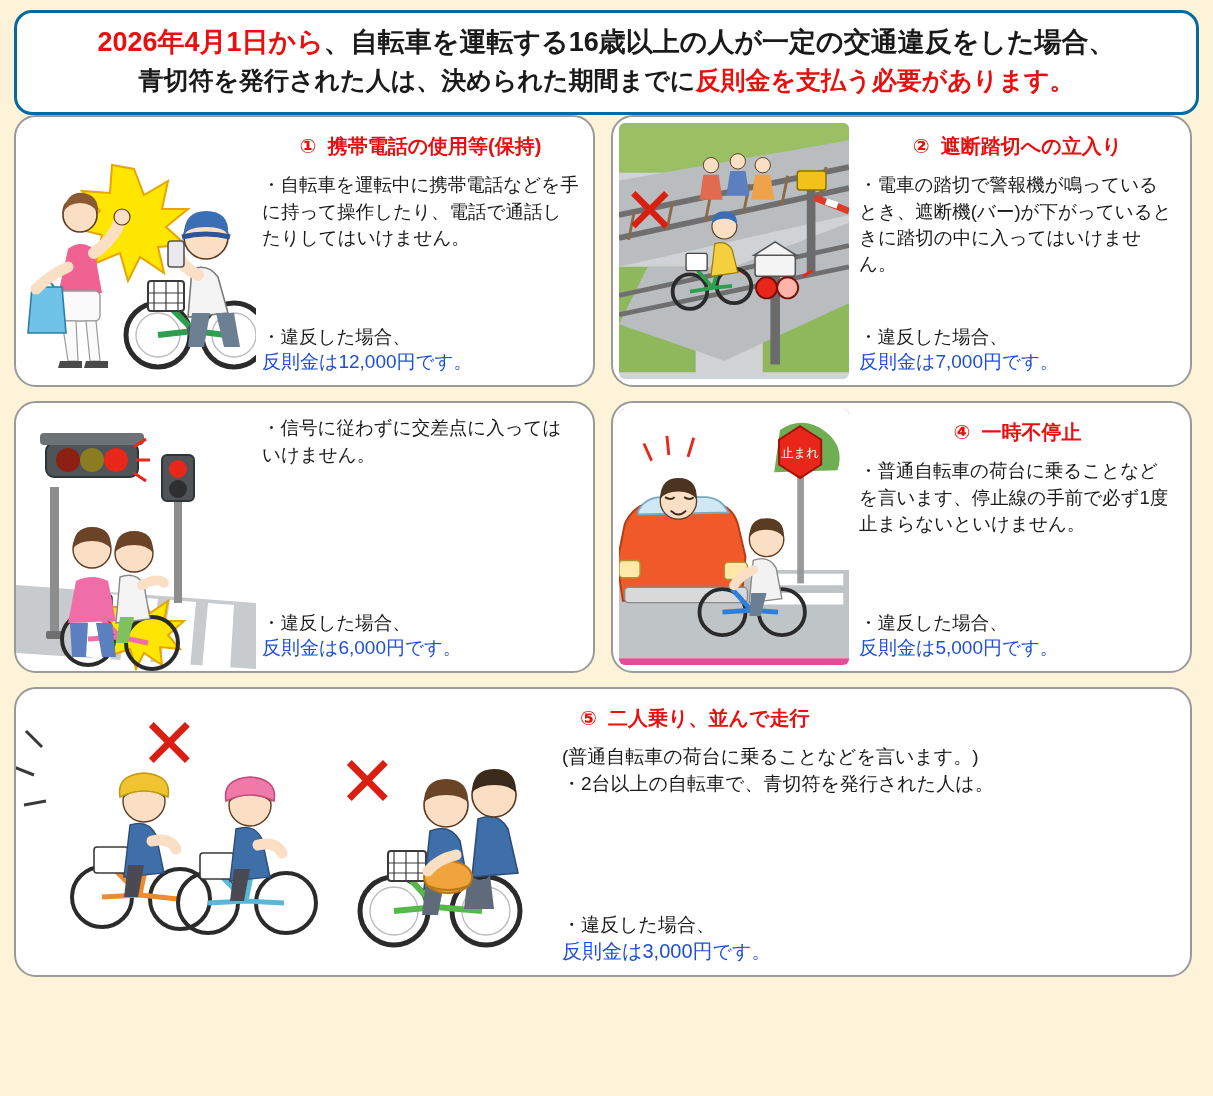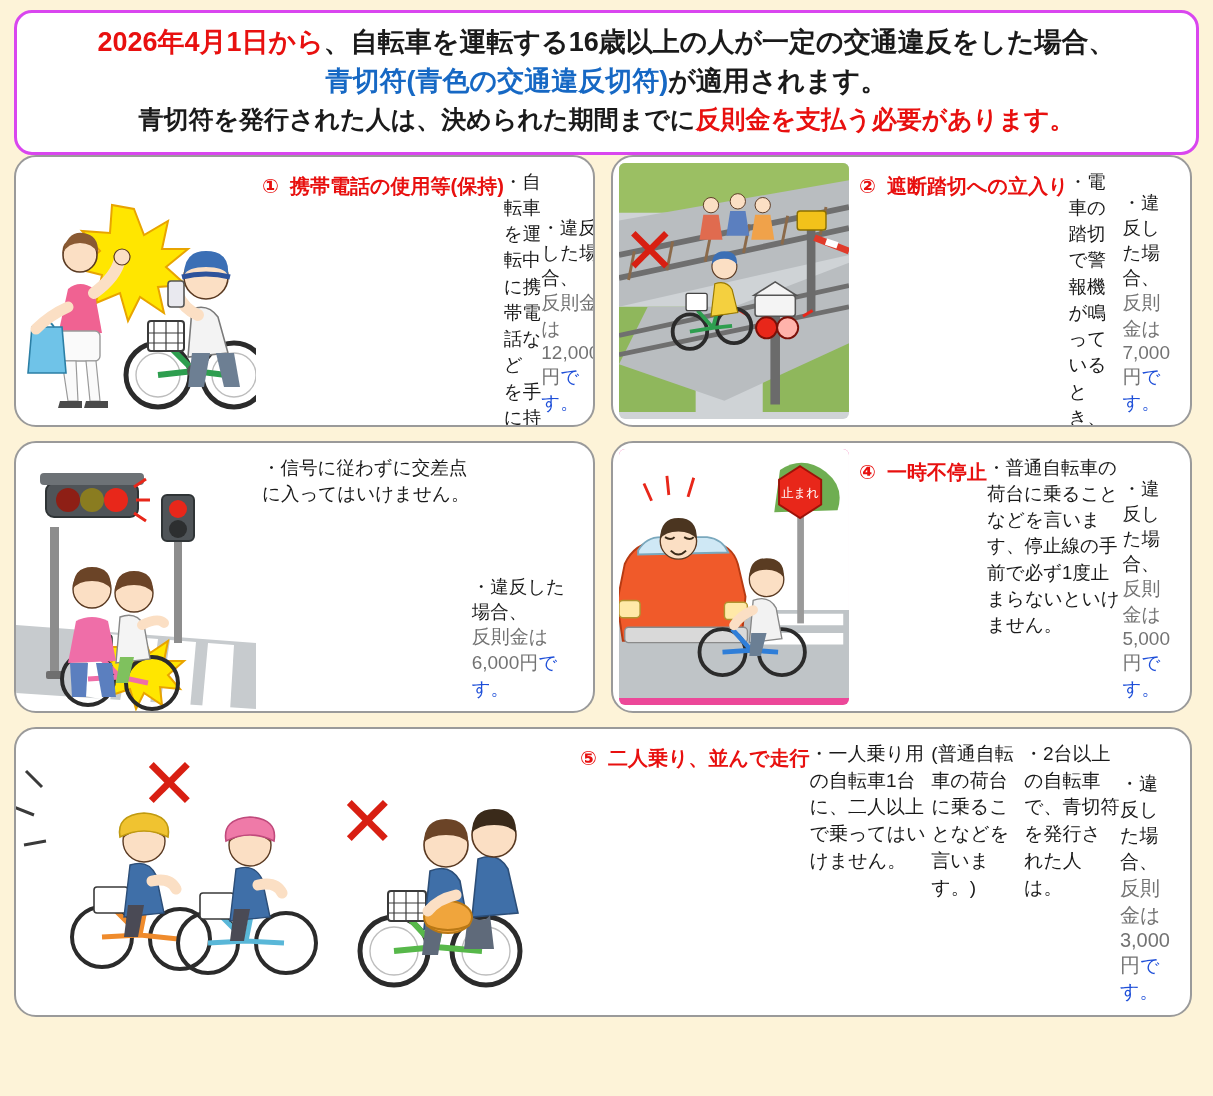--- a/index.html
+++ b/index.html
@@ -14,21 +14,21 @@
   .page {
     width: 1213px; height: 1096px;
     padding: 10px 14px 10px 14px;
     background: #fdf3d8;
     position: relative;
   }
 
   
   .banner {
     background: #ffffff;
-    border: 3px solid #d946ef;
+    border: 3px solid #0369a1;
     border-radius: 18px;
     padding: 10px 12px 14px 12px;
     text-align: center;
     line-height: 1.45;
   }
   .banner-line { white-space: nowrap; }
   .l1 { font-size: 27px; font-weight: bold; color: #1a1a1a; }
   .l2 { font-size: 27px; font-weight: bold; color: #1a1a1a; }
   .l3 { font-size: 25px; font-weight: bold; color: #1a1a1a; }
   .red { color: #e8100f; }
@@ -62,42 +62,42 @@
   .card-art {
     position: relative;
     flex: 0 0 auto;
     overflow: hidden;
   }
   .card.half .card-art { width: 240px; }
   .card.full .card-art { width: 540px; }
 
   .card-body {
     flex: 1 1 auto;
-    padding: 12px 20px 10px 6px;
+    padding: 12px 14px 10px 6px;
     display: flex;
-    flex-direction: row;
+    flex-direction: column;
   }
   .card-title {
     color: #e8100f;
     font-size: 20px;
     font-weight: bold;
     margin: 4px 0 12px 0;
     white-space: nowrap;
   }
   .card.half .card-title { text-align: center; }
   .card.full .card-title { text-align: left; padding-left: 18px; }
   .card-text {
     font-size: 18.5px;
     color: #1a1a1a;
     line-height: 1.42;
   }
   .card.full .card-text { font-size: 19px; }
   .card-fine { margin-top: auto; }
   .fine-label { font-size: 18.5px; color: #1a1a1a; }
-  .fine-amount { font-size: 19px; color: #737373; }
+  .fine-amount { font-size: 19px; color: #1d4ed8; }
   .fine-suffix { font-size: 18.5px; color: #1d4ed8; }
   .card.full .fine-label, .card.full .fine-suffix { font-size: 19px; }
   .card.full .fine-amount { font-size: 20px; }
   .spacer { height: 14px; }
 
   
   .ill { position: absolute; inset: 0; }
   .xmark {
     position: absolute;
     font-weight: bold;
@@ -110,23 +110,20 @@
   .scene-stop { position: absolute; inset: 6px 4px 6px 6px; border-radius: 6px; overflow: hidden; background: #ec4899; }
 </style>
 </head>
 <body>
 
 <div class="page">
 
   <div class="banner">
     <div class="banner-line l1">
       <span class="red">2026年4月1日から</span><span>、自転車を運転する16歳以上の人が一定の交通違反をした場合、</span>
-    </div>
-    <div class="banner-line l2">
-      <span class="blue">青切符(青色の交通違反切符)</span><span>が適用されます。</span>
     </div>
     <div class="banner-line l3">
       <span>青切符を発行された人は、決められた期間までに</span><span class="red">反則金を支払う必要があります。</span>
     </div>
   </div>
 
 
   <div class="grid">
 
     <div class="card half">
@@ -455,21 +452,20 @@
             <path d="M440,166 q-18,4 -28,16" stroke="#fbdfc4" stroke-width="11" fill="none" stroke-linecap="round"></path>
           </g>
         </svg>
         <div class="xmark" style="left:124px; top:20px; font-size:70px;">✕</div>
         <div class="xmark" style="left:322px; top:58px; font-size:70px;">✕</div>
       </div>
       <div class="card-body">
         <div class="card-title">
           <span>⑤</span>&nbsp;&nbsp;<span>二人乗り、並んで走行</span>
         </div>
-        <div class="card-text">・一人乗り用の自転車1台に、二人以上で乗ってはいけません。</div>
         <div class="card-text">(普通自転車の荷台に乗ることなどを言います。)</div>
         <div class="card-text">・2台以上の自転車で、青切符を発行された人は。</div>
         <div class="spacer"></div>
         <div class="card-fine">
           <div class="fine-label">・違反した場合、</div>
           <div><span class="fine-amount">反則金は</span><span class="fine-amount">3,000円</span><span class="fine-suffix">です。</span></div>
         </div>
       </div>
     </div>
 

